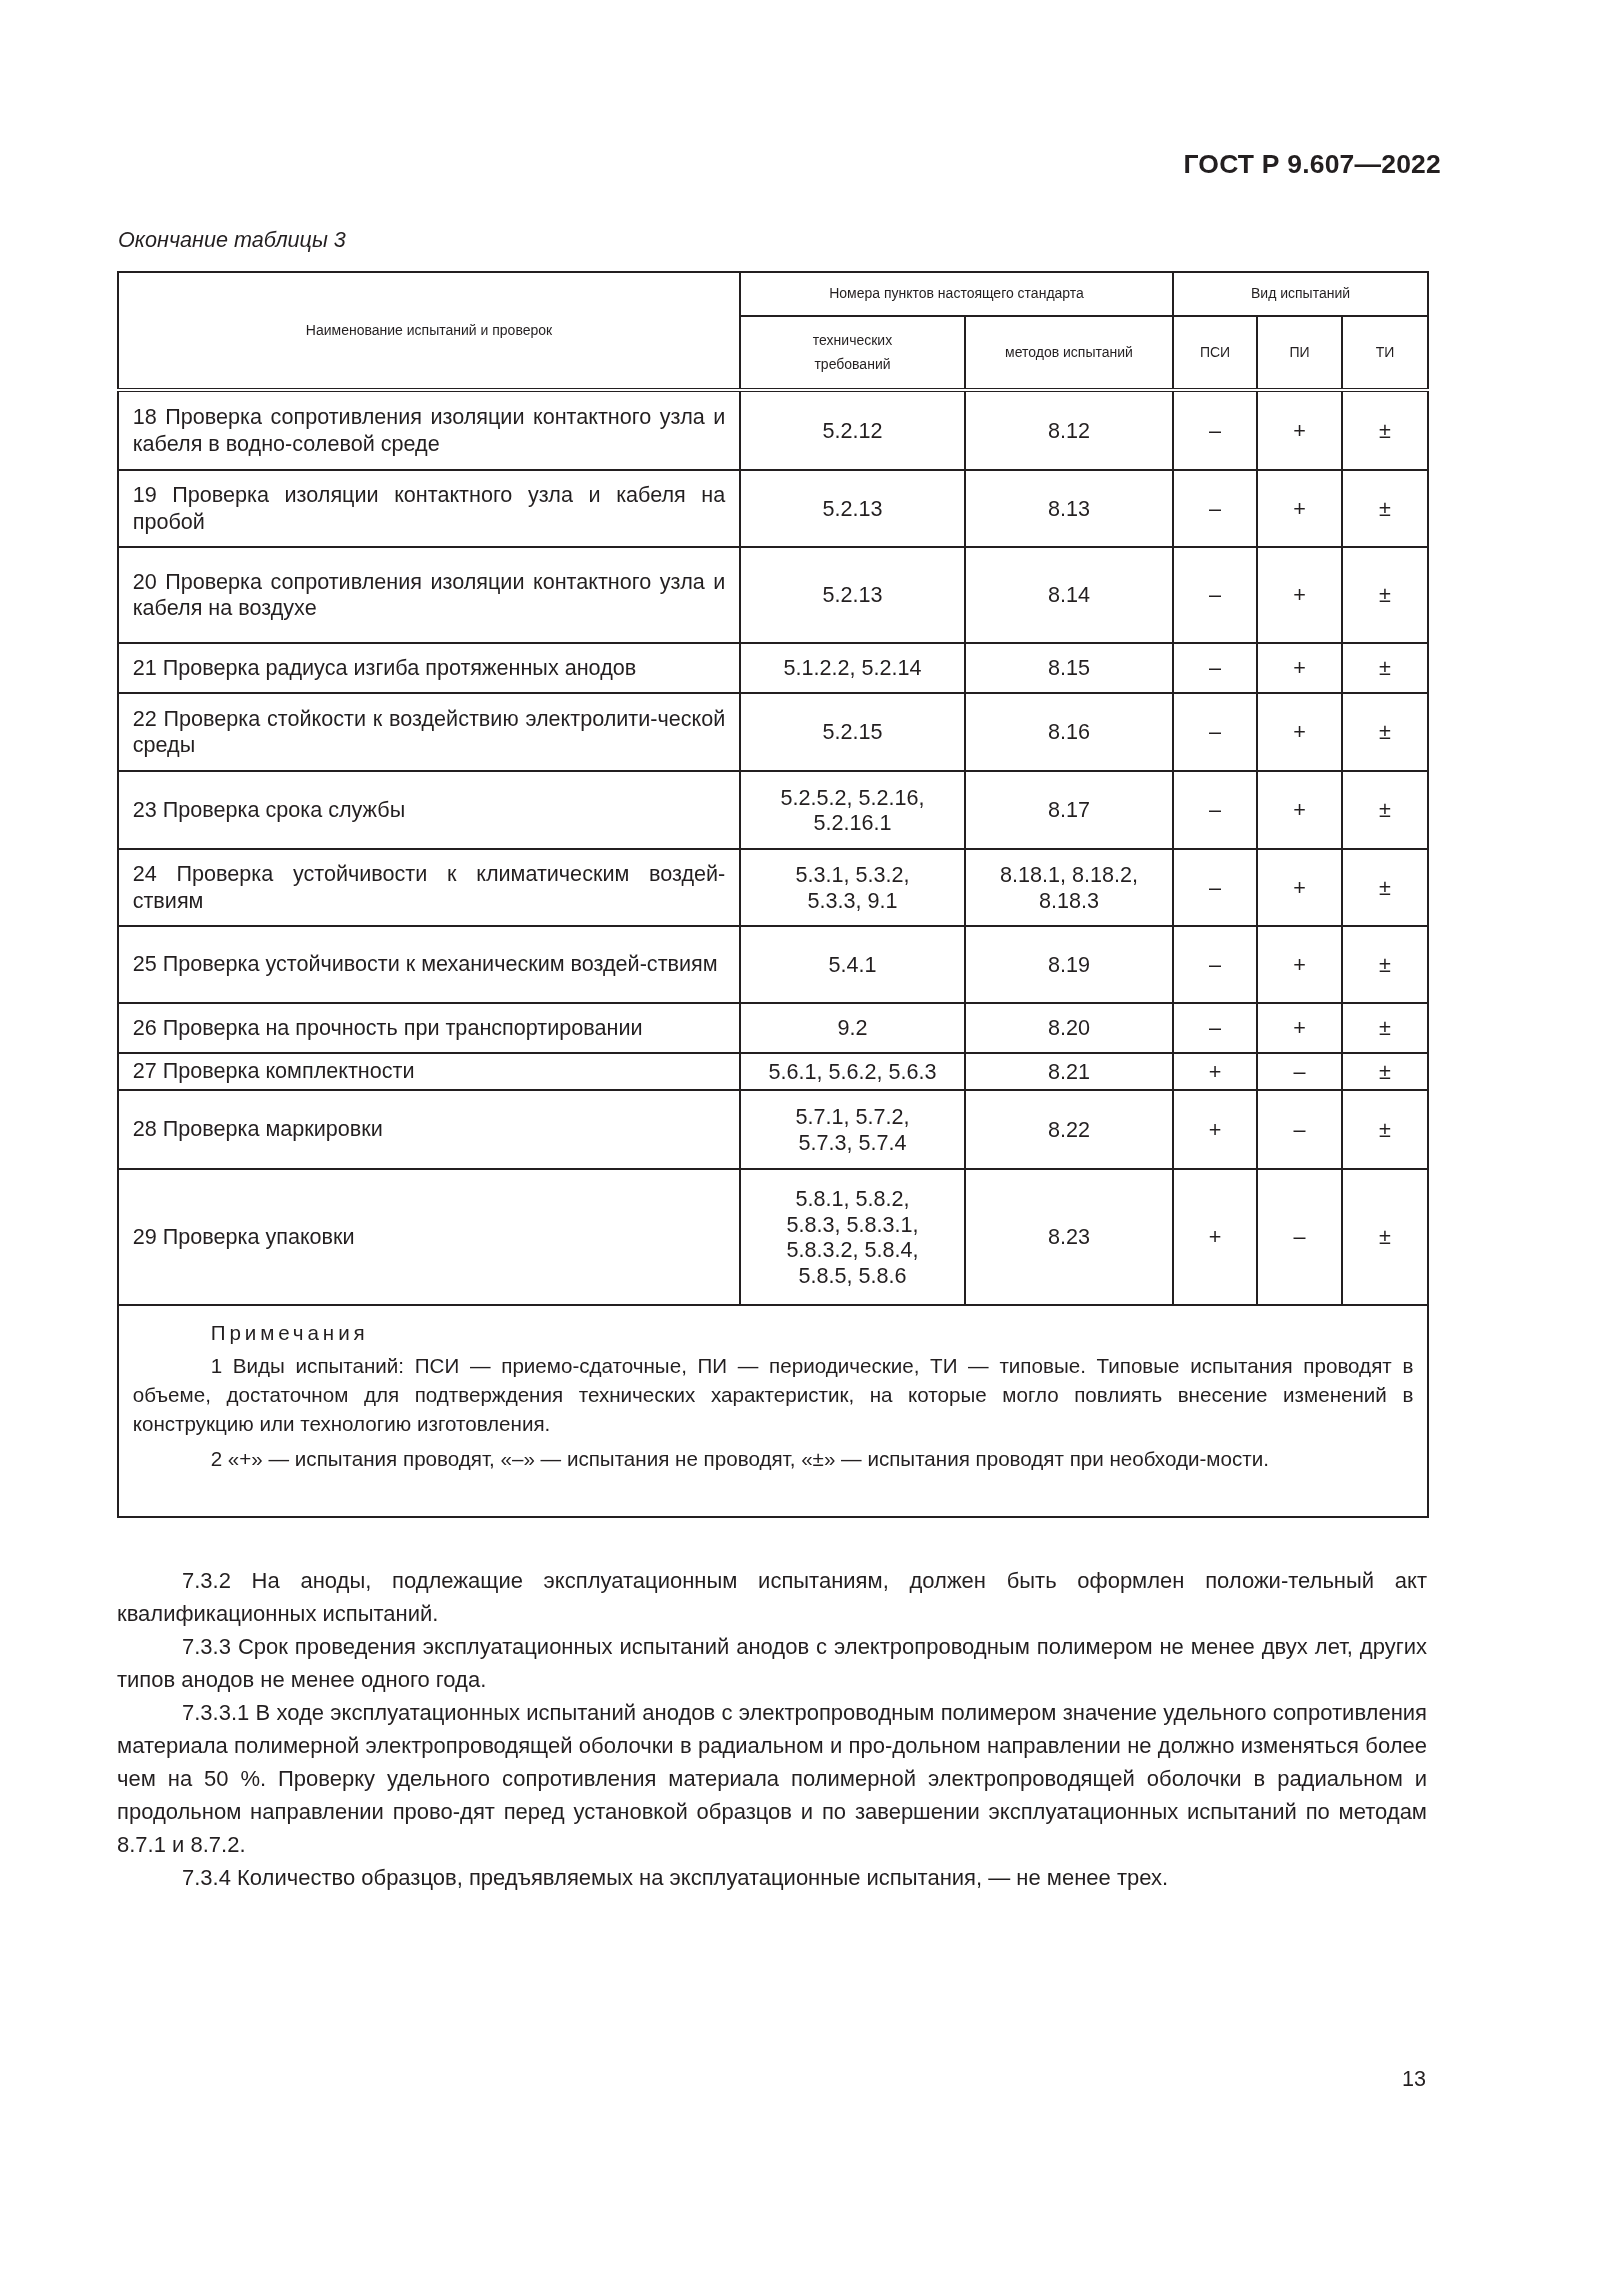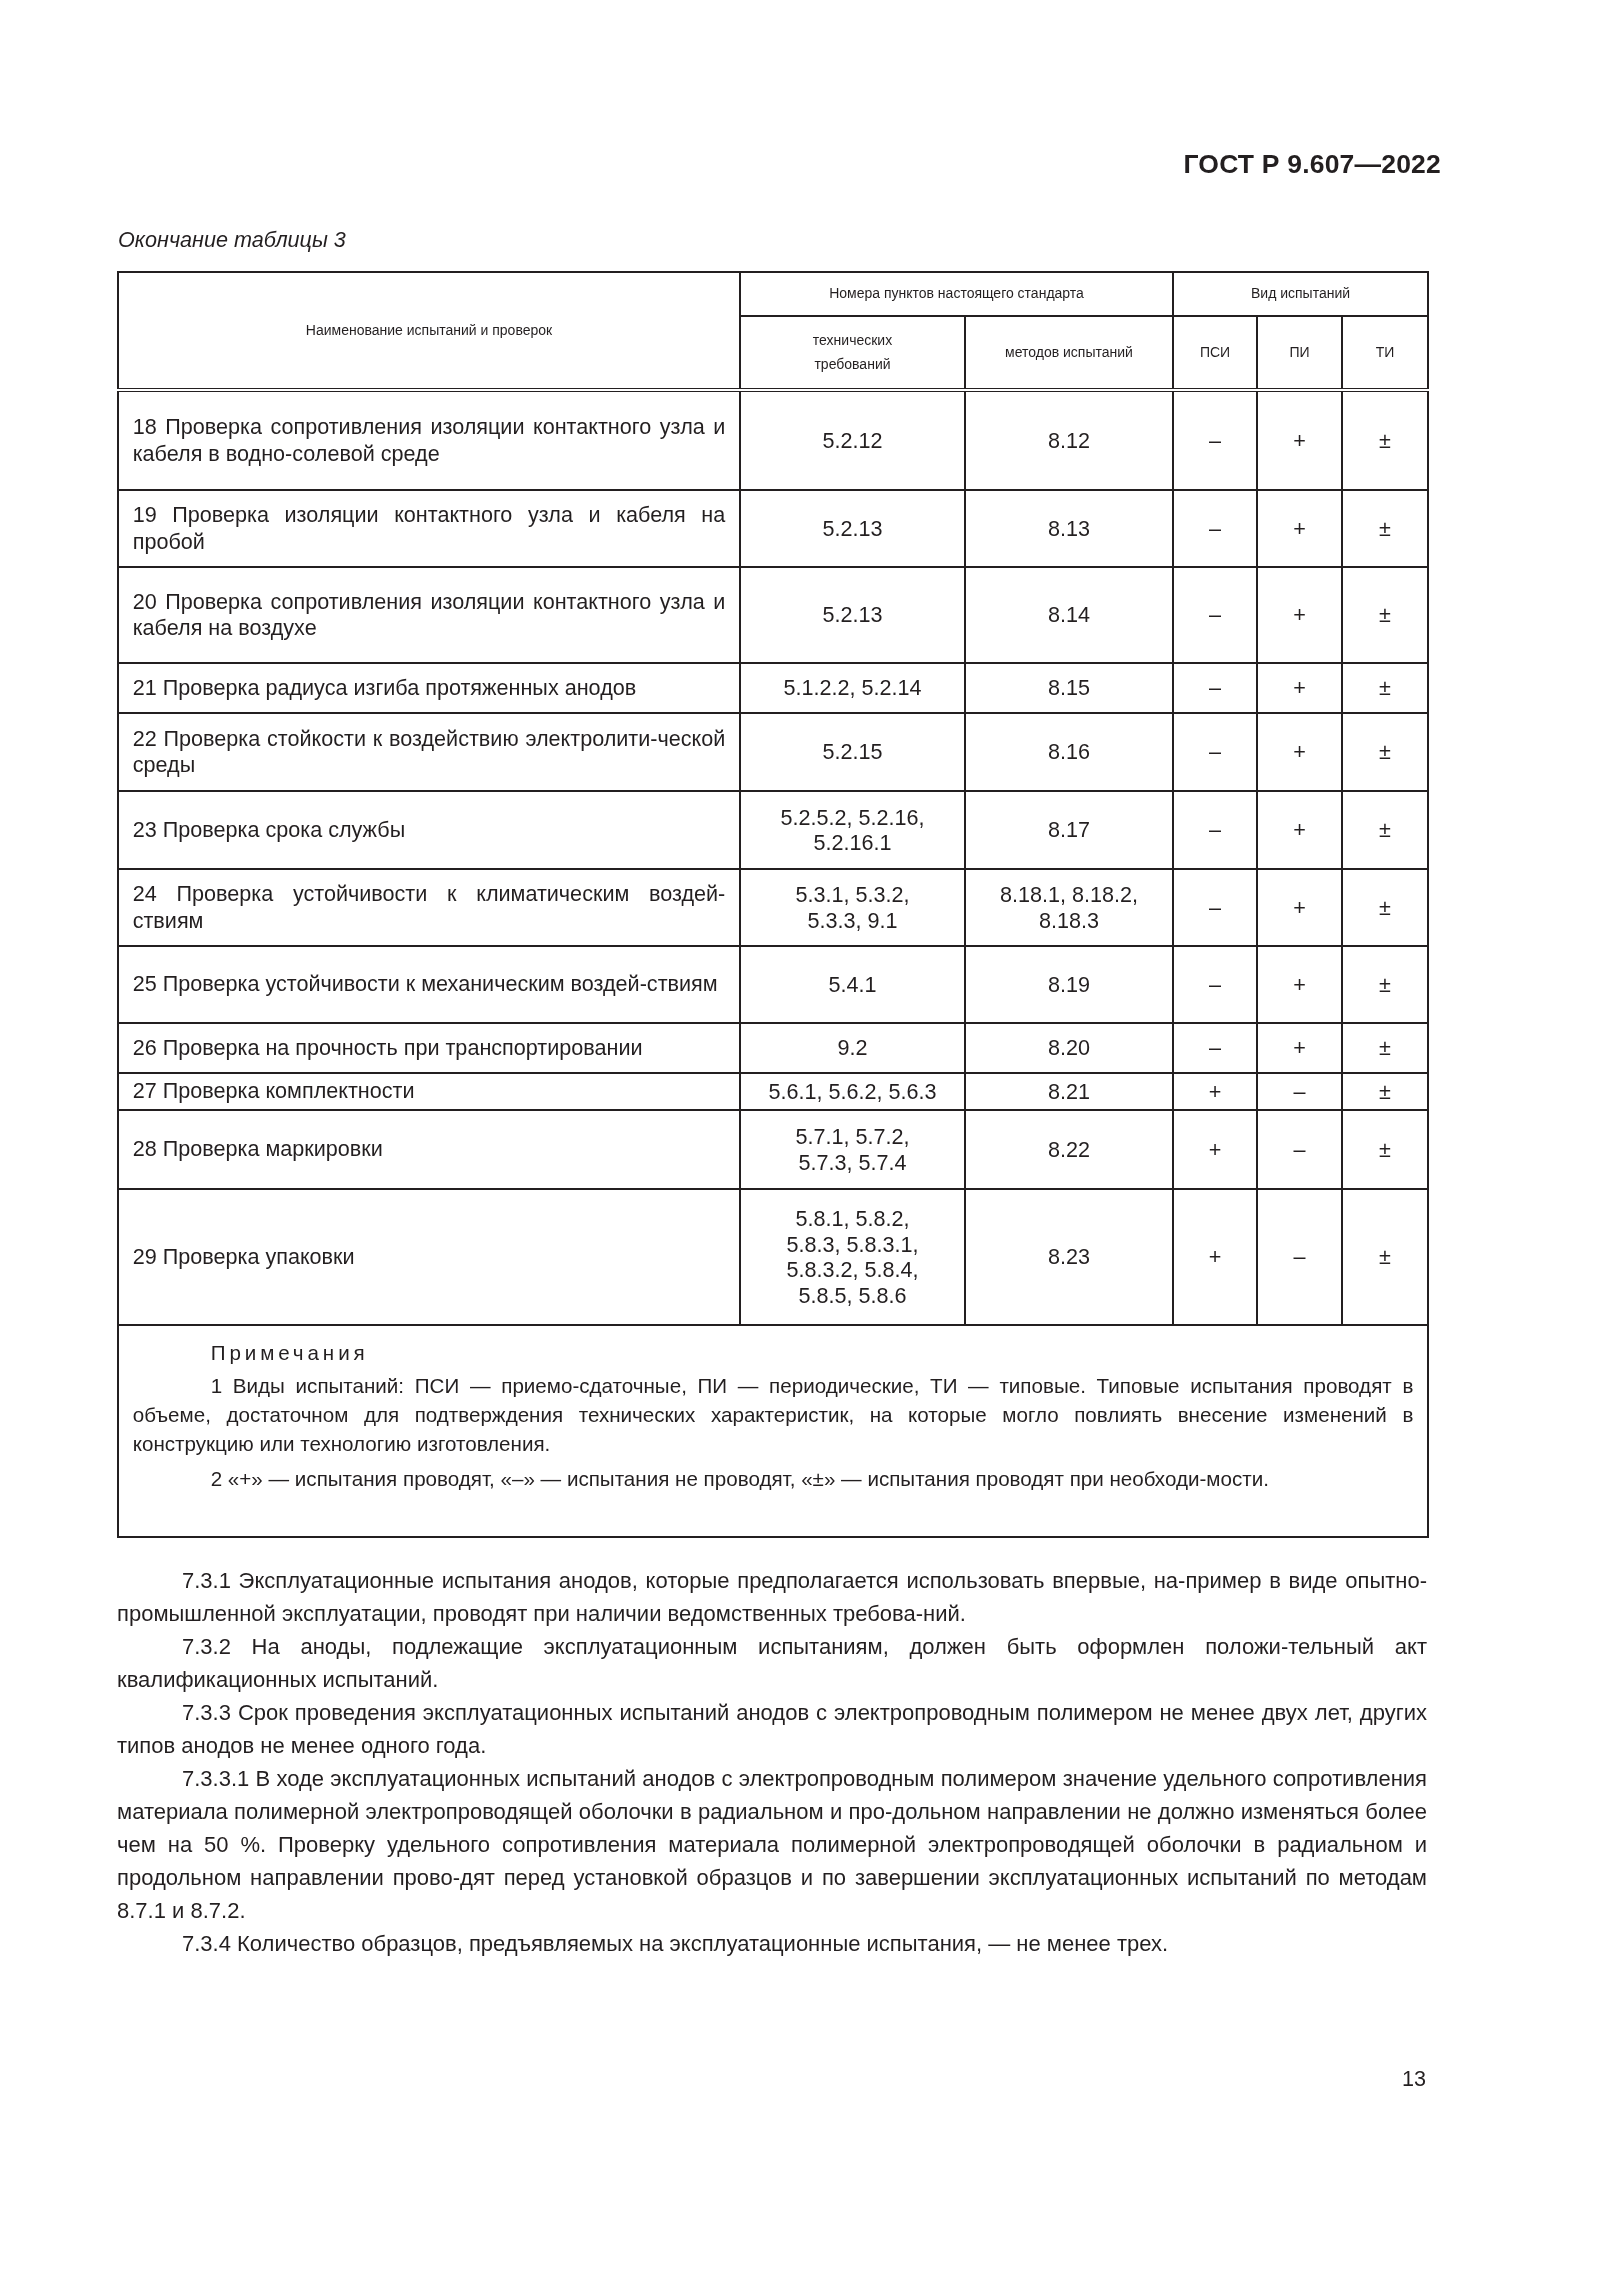--- a/index.html
+++ b/index.html
@@ -66,21 +66,21 @@
     <th colspan="3">Вид испытаний</th>
   </tr>
   <tr style="height:74px" class="head2">
     <th style="padding:0 39px">технических требований</th>
     <th style="padding:0 39px">методов испытаний</th>
     <th>ПСИ</th>
     <th>ПИ</th>
     <th>ТИ</th>
   </tr>
 
-  <tr style="height:100px">
+  <tr style="height:80px">
     <td class="name">18 Проверка сопротивления изоляции контактного узла и кабеля в водно-солевой среде</td>
     <td>5.2.12</td>
     <td>8.12</td>
     <td>–</td>
     <td>+</td>
     <td>±</td>
   </tr>
   <tr style="height:77px" class="thick-top">
     <td class="name">19 Проверка изоляции контактного узла и кабеля на пробой</td>
     <td>5.2.13</td>
@@ -173,21 +173,20 @@
     <td colspan="6" class="notes">
       <div class="notes-title">Примечания</div>
       <div class="note-p">1 Виды испытаний: ПСИ — приемо-сдаточные, ПИ — периодические, ТИ — типовые. Типовые испытания проводят в объеме, достаточном для подтверждения технических характеристик, на которые могло повлиять внесение изменений в конструкцию или технологию изготовления.</div>
       <div class="note-p">2 «+» — испытания проводят, «–» — испытания не проводят, «±» — испытания проводят при необходи-мости.</div>
     </td>
   </tr>
 </tbody>
   </table>
 
 <div class="section">
-  <div class="para">7.3.1 Эксплуатационные испытания анодов, которые предполагается использовать впервые, на-пример в виде опытно-промышленной эксплуатации, проводят при наличии ведомственных требова-ний.</div>
   <div class="para">7.3.2 На аноды, подлежащие эксплуатационным испытаниям, должен быть оформлен положи-тельный акт квалификационных испытаний.</div>
   <div class="para">7.3.3 Срок проведения эксплуатационных испытаний анодов с электропроводным полимером не менее двух лет, других типов анодов не менее одного года.</div>
   <div class="para">7.3.3.1 В ходе эксплуатационных испытаний анодов с электропроводным полимером значение удельного сопротивления материала полимерной электропроводящей оболочки в радиальном и про-дольном направлении не должно изменяться более чем на 50 %. Проверку удельного сопротивления материала полимерной электропроводящей оболочки в радиальном и продольном направлении прово-дят перед установкой образцов и по завершении эксплуатационных испытаний по методам 8.7.1 и 8.7.2.</div>
   <div class="para">7.3.4 Количество образцов, предъявляемых на эксплуатационные испытания, — не менее трех.</div>
 </div>
 
 <div class="page-number">13</div>
 
 
 </body></html>

